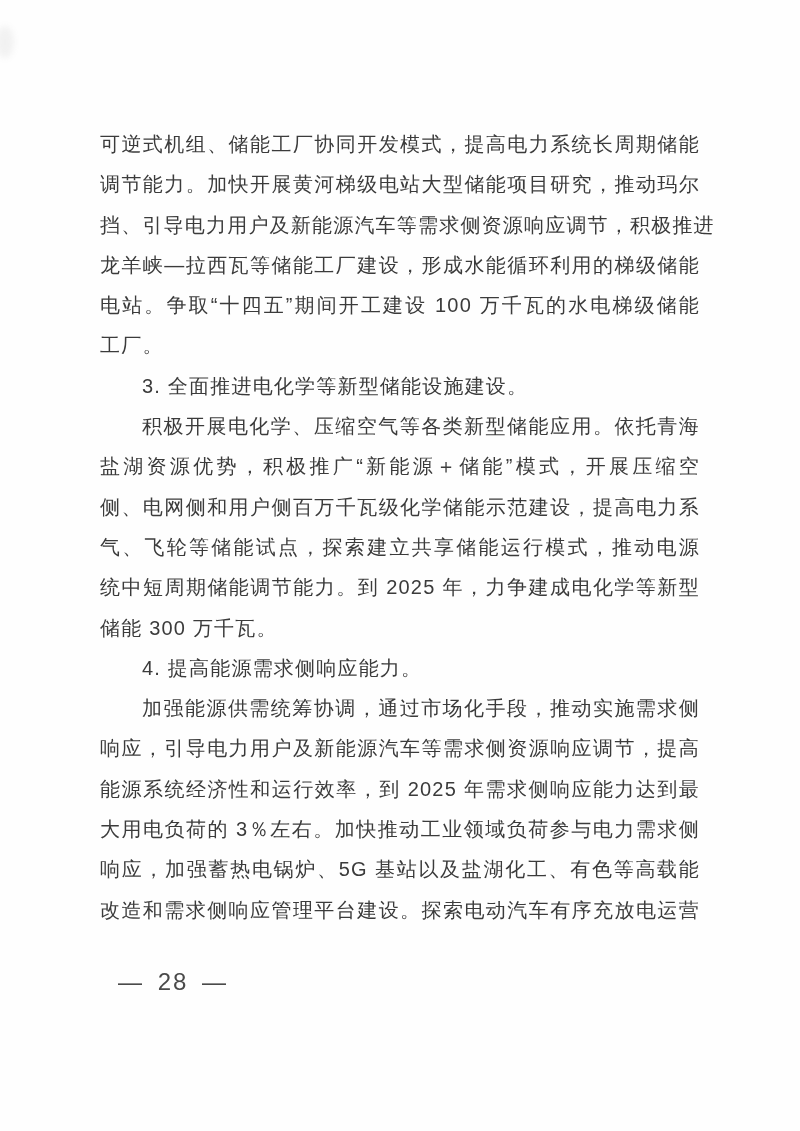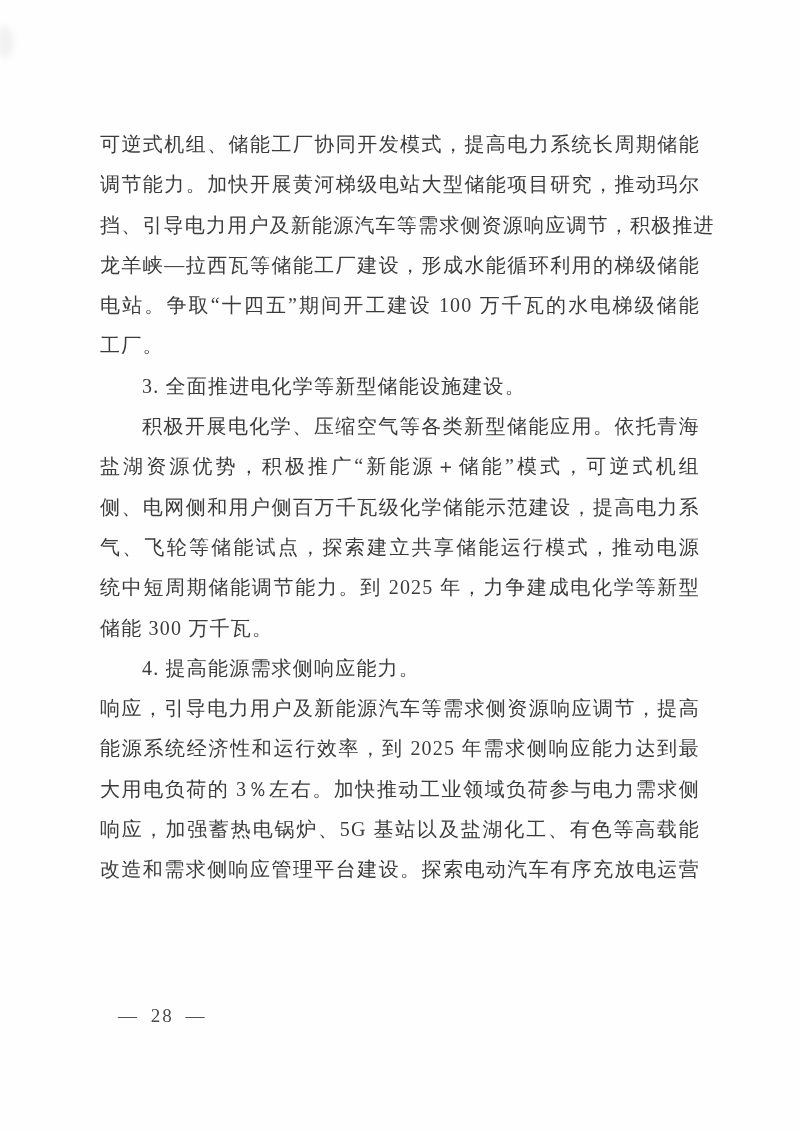--- a/index.html
+++ b/index.html
@@ -2,21 +2,21 @@
 <html><head>
 <meta charset="utf-8">
 <style>
   html, body { margin: 0; padding: 0; background: #e8e8e8; }
   .page {
     position: relative;
     width: 800px;
     height: 1131px;
     background: #fefefe;
     overflow: hidden;
-    font-family: Liberation Serif, serif;
+    font-family: Liberation Sans, sans-serif;
     color: #3b3b3b;
   }
   .smudge {
     position: absolute;
     left: -4px;
     top: 26px;
     width: 18px;
     height: 32px;
     background: #8a8a8a;
     opacity: 0.10;
@@ -41,22 +41,22 @@
   .line.short, .line.heading {
     text-align: right;
     text-align-last: left;
   }
   .line.indent, .line.heading {
     padding-left: 42px;
   }
   .footer {
     position: absolute;
     left: 118px;
-    top: 1005px;
-    font-size: 19px;
+    top: 968px;
+    font-size: 24px;
     letter-spacing: 2px;
     word-spacing: 5px;
     color: #4a4a4a;
   }
 </style>
 </head>
 <body>
 
 <div class="page">
 
@@ -66,28 +66,29 @@
     <div class="line">可逆式机组、储能工厂协同开发模式，提高电力系统长周期储能</div>
     <div class="line">调节能力。加快开展黄河梯级电站大型储能项目研究，推动玛尔</div>
     <div class="line">挡、引导电力用户及新能源汽车等需求侧资源响应调节，积极推进</div>
     <div class="line">龙羊峡—拉西瓦等储能工厂建设，形成水能循环利用的梯级储能</div>
     <div class="line">电站。争取“十四五”期间开工建设 100 万千瓦的水电梯级储能</div>
     <div class="line short">工厂。</div>
 
     <div class="line heading">3. 全面推进电化学等新型储能设施建设。</div>
 
     <div class="line indent">积极开展电化学、压缩空气等各类新型储能应用。依托青海</div>
-    <div class="line">盐湖资源优势，积极推广“新能源＋储能”模式，可逆式机组</div>
+    <div class="line">盐湖资源优势，积极推广“新能源＋储能”模式，开展压缩空</div>
     <div class="line">侧、电网侧和用户侧百万千瓦级化学储能示范建设，提高电力系</div>
     <div class="line">气、飞轮等储能试点，探索建立共享储能运行模式，推动电源</div>
     <div class="line">统中短周期储能调节能力。到 2025 年，力争建成电化学等新型</div>
     <div class="line short">储能 300 万千瓦。</div>
 
     <div class="line heading">4. 提高能源需求侧响应能力。</div>
 
+    <div class="line indent">加强能源供需统筹协调，通过市场化手段，推动实施需求侧</div>
     <div class="line">响应，引导电力用户及新能源汽车等需求侧资源响应调节，提高</div>
     <div class="line">能源系统经济性和运行效率，到 2025 年需求侧响应能力达到最</div>
     <div class="line">大用电负荷的 3％左右。加快推动工业领域负荷参与电力需求侧</div>
     <div class="line">响应，加强蓄热电锅炉、5G 基站以及盐湖化工、有色等高载能</div>
     <div class="line">改造和需求侧响应管理平台建设。探索电动汽车有序充放电运营</div>
   </div>
 
   <div class="footer">— 28 —</div>
 
 </div>

